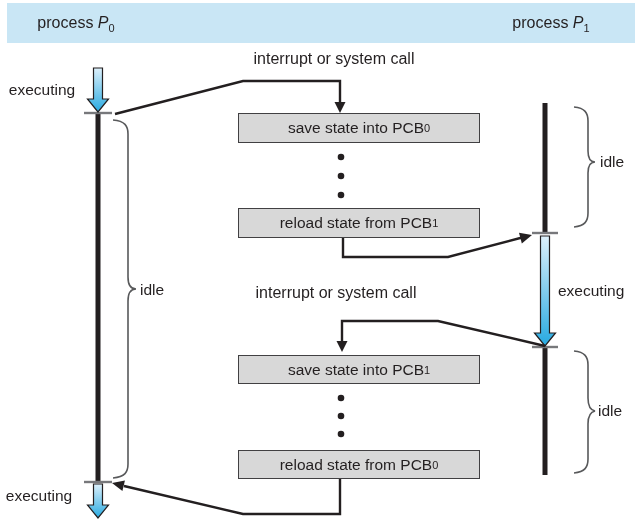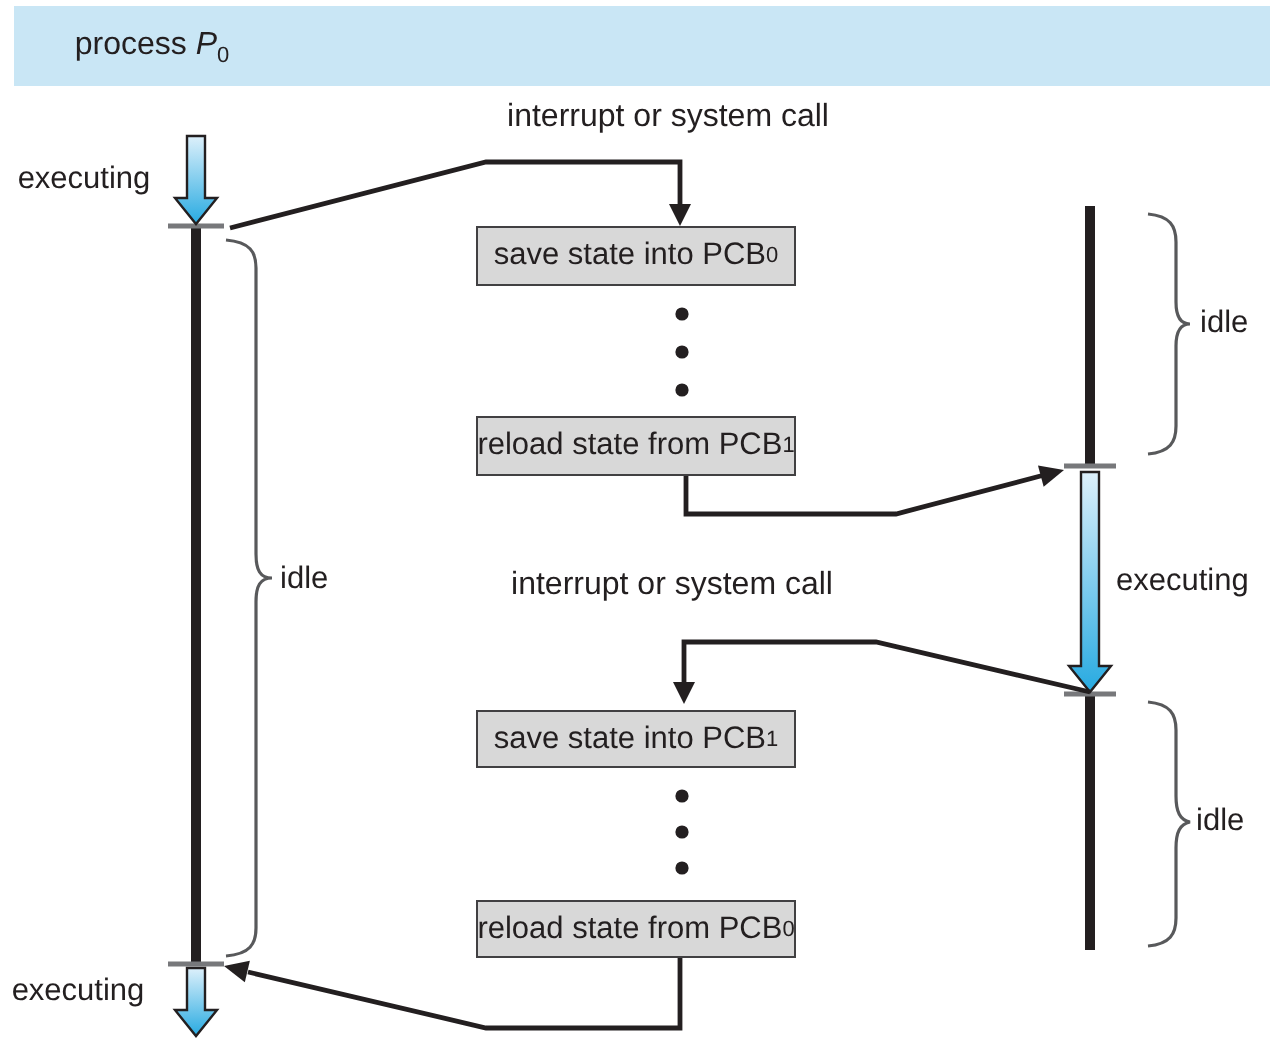--- a/index.html
+++ b/index.html
@@ -11,21 +11,21 @@
   #gfx{position:absolute;left:0;top:0;width:640px;height:523px;}
   .hdr-band{
     position:absolute;left:7px;top:3px;width:628px;height:40px;
     background:var(--header-bg,#c9e6f5);
   }
   .lbl{position:absolute;font-size:16px;line-height:1.1;white-space:nowrap;}
   .ctr{text-align:center;}
   .varname{font-style:italic;}
   .sub{font-size:11px;vertical-align:-4px;line-height:0;}
   .osbox{
-    position:absolute;left:238px;width:160px;height:28px;
+    position:absolute;left:238px;width:242px;height:28px;
     background:var(--box-fill,#d8d8d8);
     border:1.6px solid var(--box-border,#414042);
     display:flex;align-items:center;justify-content:center;
     font-size:15.5px;box-sizing:border-box;white-space:nowrap;
   }
   .lifeline{stroke:var(--line,#231f20);stroke-width:5;}
   .tick{stroke:var(--tick,#77787b);stroke-width:2.4;}
   .conn{stroke:var(--line,#231f20);stroke-width:2.4;fill:none;stroke-linejoin:miter;}
   .ahead{fill:var(--line,#231f20);stroke:none;}
   .brace{stroke:var(--brace,#58595b);stroke-width:1.6;fill:none;}
@@ -86,20 +86,23 @@
     </g>
 
     <path class="brace" d="M113,120 C125,121 128,126 128,134 L128,277 C128,285 130,289 136,289 C130,289 128,293 128,301 L128,464 C128,472 125,477 113,478"></path>
     <path class="brace" d="M574,107 C585,108 588,113 588,121 L588,151 C588,158 590,162 595,162 C590,162 588,166 588,173 L588,213 C588,221 585,226 574,227"></path>
     <path class="brace" d="M574,351 C585,352 588,357 588,365 L588,398 C588,406 590,410 595,411 C590,412 588,416 588,424 L588,459 C588,467 585,472 574,473"></path>
   </svg>
 
   <div class="lbl ctr" style="left:26px;top:14px;width:100px;">
     <span>process </span><span class="varname">P</span><span class="sub">0</span>
   </div>
+  <div class="lbl ctr" style="left:501px;top:14px;width:100px;">
+    <span>process </span><span class="varname">P</span><span class="sub">1</span>
+  </div>
 
   <div class="lbl ctr" style="left:234px;top:50px;width:200px;">interrupt or system call</div>
   <div class="lbl ctr" style="left:236px;top:284px;width:200px;">interrupt or system call</div>
 
   <div class="lbl ctr" style="left:6px;top:81px;width:72px;font-size:15.5px;">executing</div>
   <div class="lbl" style="left:140px;top:281px;font-size:15.5px;">idle</div>
   <div class="lbl ctr" style="left:3px;top:487px;width:72px;font-size:15.5px;">executing</div>
 
   <div class="lbl" style="left:600px;top:153px;font-size:15.5px;">idle</div>
   <div class="lbl" style="left:558px;top:282px;font-size:15.5px;">executing</div>

